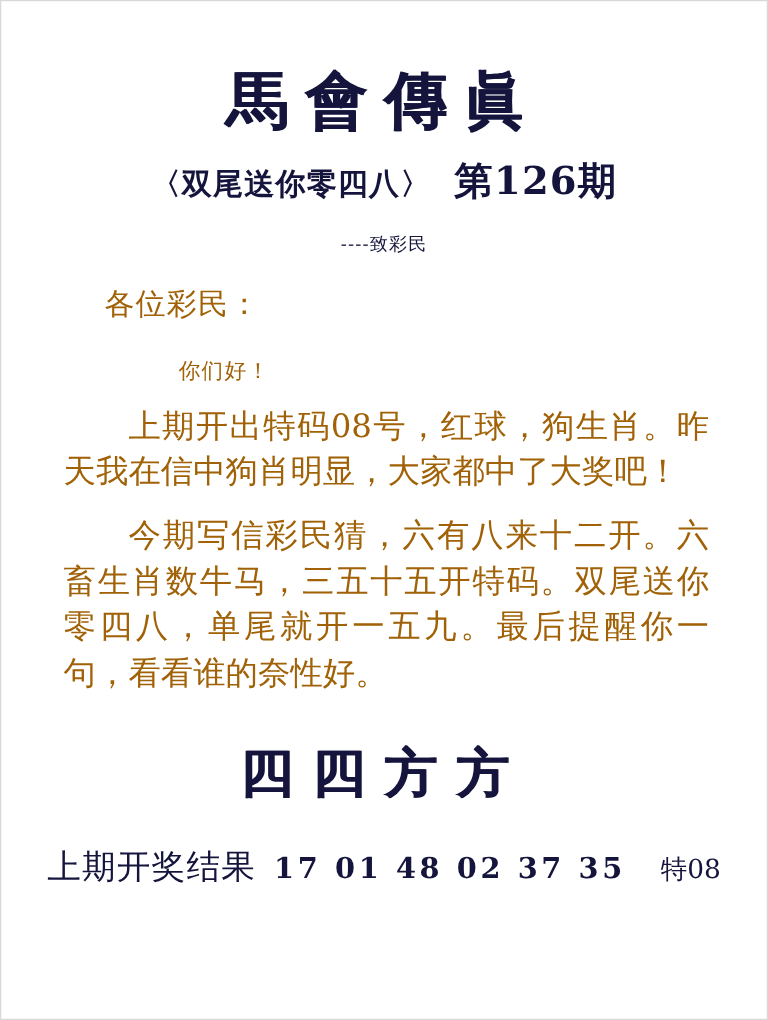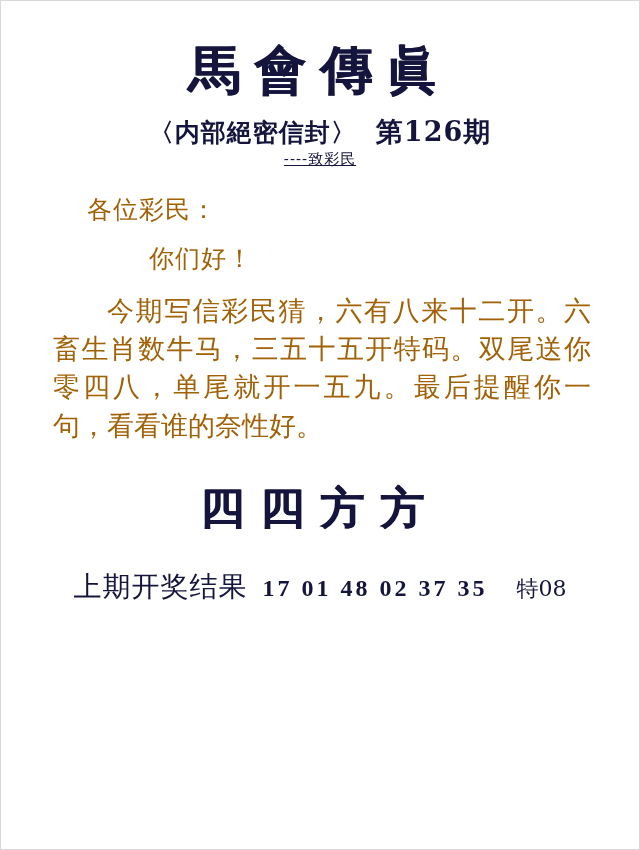--- a/index.html
+++ b/index.html
@@ -26,75 +26,74 @@
     position: absolute;
     left: 30px;
     top: 18px;
     width: 578px;
     height: 812px;
   }
 
   
   .title {
     text-align: center;
-    font-family: Liberation Sans, sans-serif;
+    font-family: Liberation Serif, serif;
     font-weight: bold;
     font-size: 52px;
     letter-spacing: 14px;
     color: #14143c;
-    margin-top: 24px;
+    margin-top: 40px;
     line-height: 1.05;
     text-shadow: 1px 0 0 #14143c;
   }
   .subtitle-row {
     text-align: center;
     margin-top: 16px;
     font-family: "DejaVu Serif", serif;
     color: #14143c;
     white-space: nowrap;
   }
   .subtitle-seal {
     font-size: 25px;
     font-weight: bold;
     letter-spacing: 1px;
   }
   .subtitle-issue {
-    font-size: 27px;
+    font-size: 32px;
     font-weight: bold;
     letter-spacing: 1px;
     margin-left: 14px;
   }
   .dedication {
     text-align: center;
-    margin-top: 0;
+    margin-top: 20px;
     font-size: 15px;
     font-family: "DejaVu Serif", serif;
     letter-spacing: 1px;
     color: #14143c;
-    text-decoration: underline;
   }
 
   
   .body-text {
     margin-top: 22px;
     padding: 0 18px 0 22px;
     font-family: "DejaVu Serif", serif;
     color: #a16207;
   }
   .greeting {
     font-size: 25px;
     letter-spacing: 1px;
     margin-left: 34px;
     line-height: 1.5;
   }
   .greeting2 {
-    font-size: 25px;
+    font-size: 18px;
     letter-spacing: 1px;
     margin-left: 96px;
-    margin-top: 12px;
+    margin-top: 24px;
     line-height: 1.5;
   }
   .para {
     font-size: 27px;
     line-height: 1.42;
     text-indent: 54px;
     margin-top: 14px;
     letter-spacing: 0px;
     text-align: justify;
   }
@@ -121,46 +120,46 @@
   }
   .result-label {
     font-size: 28px;
     letter-spacing: 1px;
   }
   .result-nums {
     font-size: 24px;
     font-weight: bold;
     letter-spacing: 3px;
     margin-left: 10px;
-    font-family: Liberation Serif, serif;
   }
   .result-special {
     font-size: 22px;
     font-weight: normal;
     margin-left: 24px;
   }
 </style>
 </head>
 <body>
 
 <div class="page">
   <div class="inner">
 
     <div class="title">馬會傳眞</div>
 
     <div class="subtitle-row">
-      <span class="subtitle-seal">〈内部絕密信封〉</span>
+      <span class="subtitle-seal">〈双尾送你零四八〉</span>
       <span class="subtitle-issue">第126期</span>
     </div>
 
     <div class="dedication">----致彩民</div>
 
     <div class="body-text">
       <div class="greeting">各位彩民：</div>
       <div class="greeting2">你们好！</div>
+      <div class="para">上期开出特码08号，红球，狗生肖。昨天我在信中狗肖明显，大家都中了大奖吧！</div>
       <div class="para">今期写信彩民猜，六有八来十二开。六畜生肖数牛马，三五十五开特码。双尾送你零四八，单尾就开一五九。最后提醒你一句，看看谁的奈性好。</div>
     </div>
 
     <div class="slogan">四四方方</div>
 
     <div class="result">
       <span class="result-label">上期开奖结果</span>
       <span class="result-nums">17 01 48 02 37 35</span>
       <span class="result-special">特08</span>
     </div>

